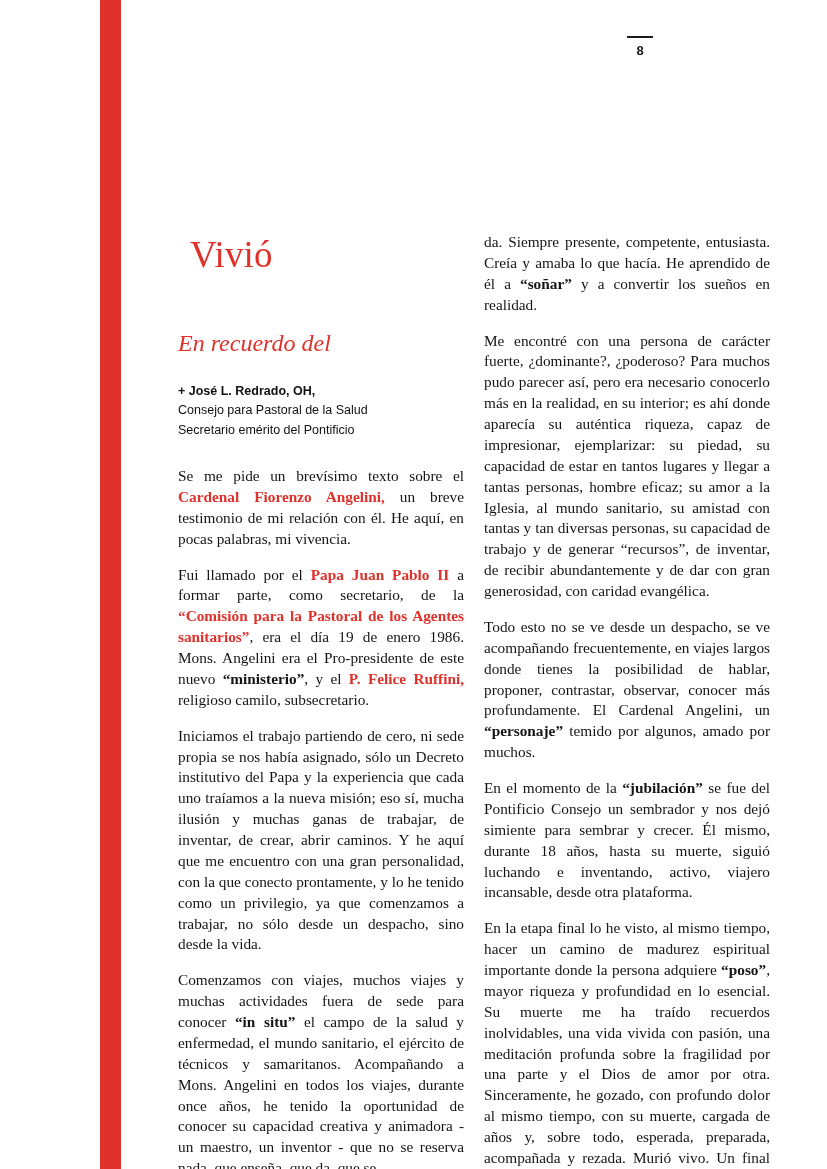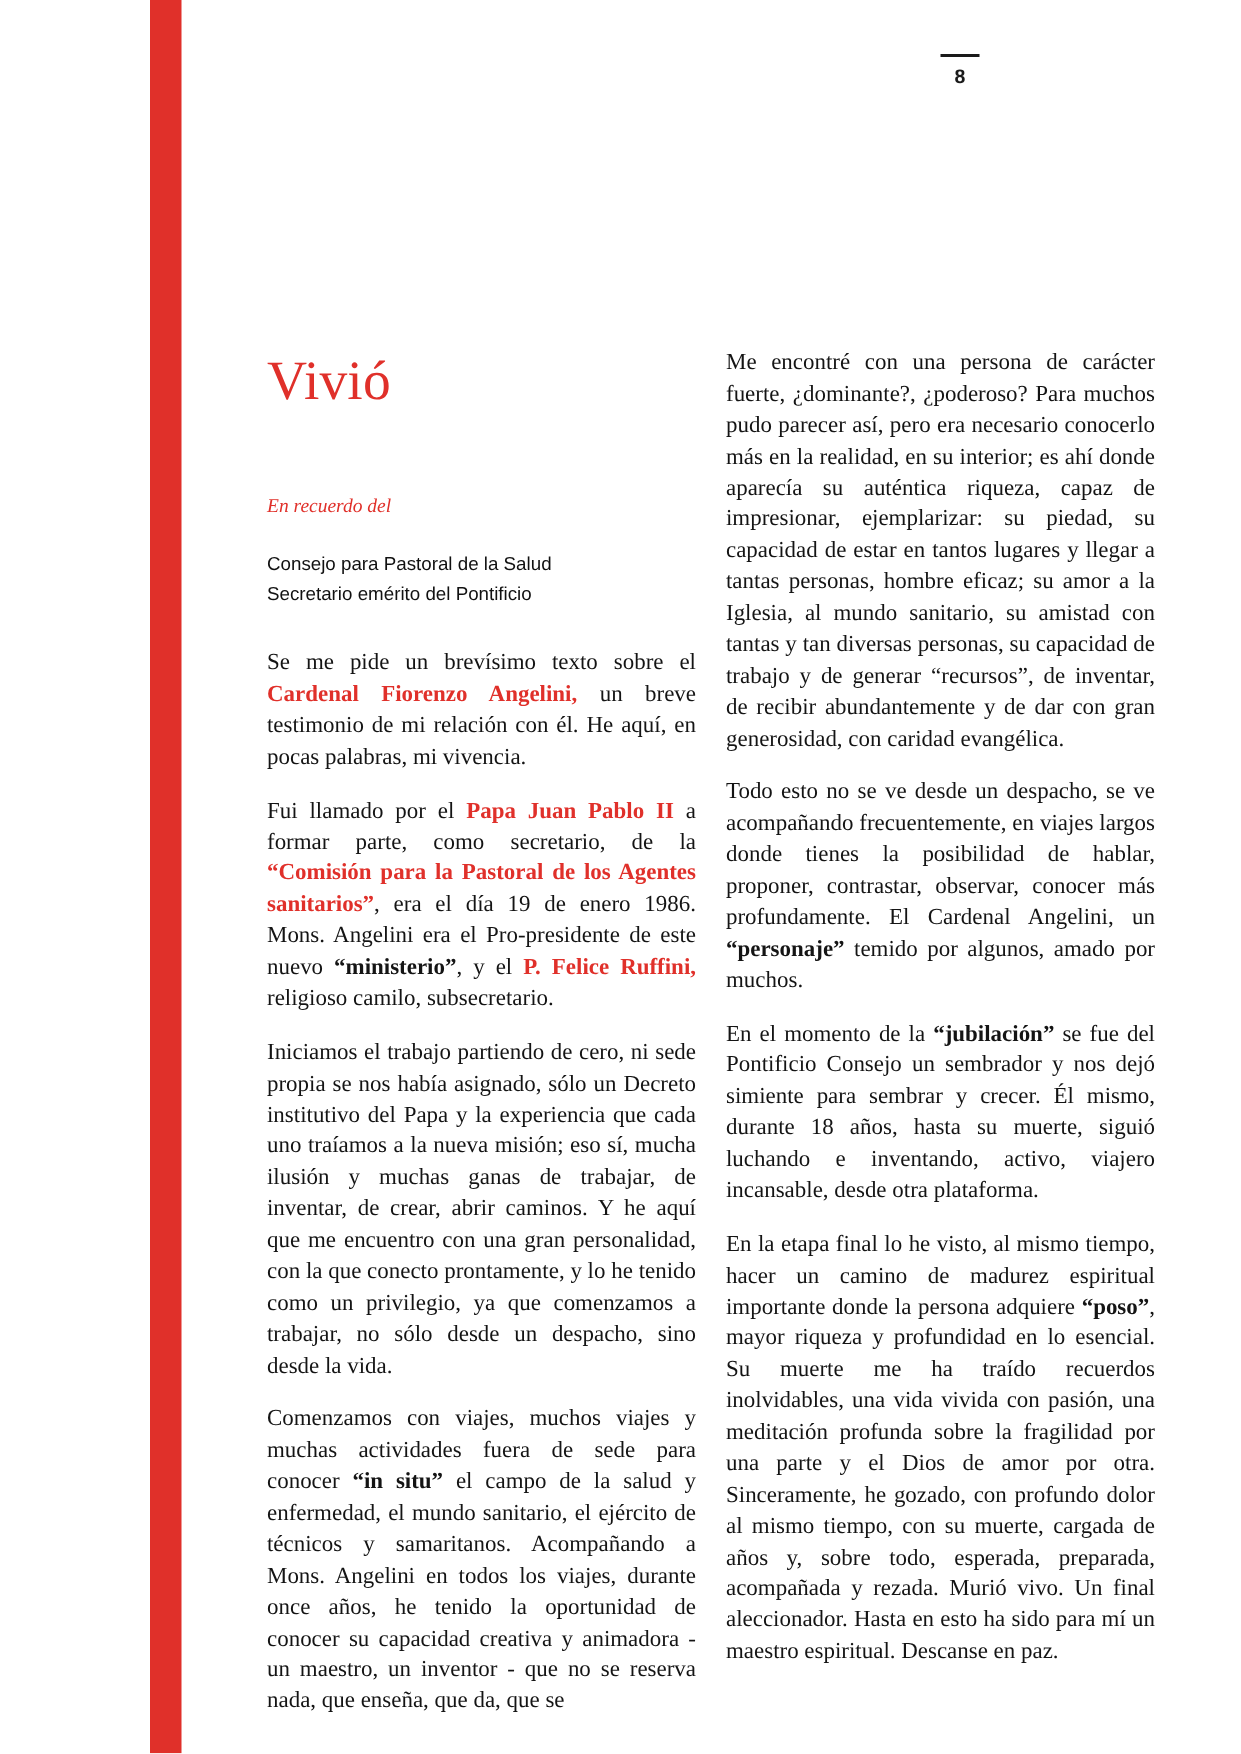--- a/index.html
+++ b/index.html
@@ -56,27 +56,27 @@
   }
   .col-left  { left: 178px; }
   .col-right { left: 484px; }
 
   
   .headline {
     color: #e0302a;
     font-size: 37px;
     line-height: 1.22;
     font-weight: normal;
-    margin: 0 0 2px 0;
+    margin: 0 0 2px 12px;
     letter-spacing: 0.1px;
   }
   .subhead {
     color: #e0302a;
     font-style: italic;
-    font-size: 13px;
+    font-size: 24px;
     line-height: 1.32;
     margin: 6px 0 0 0;
   }
 
   
   .byline {
     font-family: "Liberation Sans", "DejaVu Sans", sans-serif;
     color: #111111;
     font-size: 12.5px;
     line-height: 1.55;
@@ -125,37 +125,39 @@
     <h1 class="headline">
       <span>Vivió</span><br>
       <br>
     </h1>
 
     <div class="subhead">
       <span>En recuerdo del</span><br>
     </div>
 
     <div class="byline">
+      <div class="b-name">+ José L. Redrado, OH,</div>
       <div>Consejo para Pastoral de la Salud</div>
       <div>Secretario emérito del Pontificio</div>
     </div>
 
     <div class="body-col">
       <p><span>Se me pide un brevísimo texto sobre el </span><em class="red">Cardenal Fiorenzo Angelini,</em><span> un breve testimonio de mi relación con él. He aquí, en pocas palabras, mi vivencia.</span></p>
 
       <p><span>Fui llamado por el </span><em class="red">Papa Juan Pablo II</em><span> a formar parte, como secretario, de la </span><em class="red">“Comisión para la Pastoral de los Agentes sanitarios”</em><span>, era el día 19 de enero 1986. Mons. Angelini era el Pro-presidente de este nuevo </span><strong class="bk">“ministerio”</strong><span>, y el </span><em class="red">P. Felice Ruffini,</em><span> religioso camilo, subsecretario.</span></p>
 
       <p>Iniciamos el trabajo partiendo de cero, ni sede propia se nos había asignado, sólo un Decreto institutivo del Papa y la experiencia que cada uno traíamos a la nueva misión; eso sí, mucha ilusión y muchas ganas de trabajar, de inventar, de crear, abrir caminos. Y he aquí que me encuentro con una gran personalidad, con la que conecto prontamente, y lo he tenido como un privilegio, ya que comenzamos a trabajar, no sólo desde un despacho, sino desde la vida.</p>
 
       <p><span>Comenzamos con viajes, muchos viajes y muchas actividades fuera de sede para conocer </span><strong class="bk">“in situ”</strong><span> el campo de la salud y enfermedad, el mundo sanitario, el ejército de técnicos y samaritanos. Acompañando a Mons. Angelini en todos los viajes, durante once años, he tenido la oportunidad de conocer su capacidad creativa y animadora - un maestro, un inventor - que no se reserva nada, que enseña, que da, que se</span></p>
     </div>
   </div>
 
   <div class="col col-right">
     <div class="body-col">
+      <p><span>da. Siempre presente, competente, entusiasta. Creía y amaba lo que hacía. He aprendido de él a </span><strong class="bk">“soñar”</strong><span> y a convertir los sueños en realidad.</span></p>
 
       <p>Me encontré con una persona de carácter fuerte, ¿dominante?, ¿poderoso? Para muchos pudo parecer así, pero era necesario conocerlo más en la realidad, en su interior; es ahí donde aparecía su auténtica riqueza, capaz de impresionar, ejemplarizar: su piedad, su capacidad de estar en tantos lugares y llegar a tantas personas, hombre eficaz; su amor a la Iglesia, al mundo sanitario, su amistad con tantas y tan diversas personas, su capacidad de trabajo y de generar “recursos”, de inventar, de recibir abundantemente y de dar con gran generosidad, con caridad evangélica.</p>
 
       <p><span>Todo esto no se ve desde un despacho, se ve acompañando frecuentemente, en viajes largos donde tienes la posibilidad de hablar, proponer, contrastar, observar, conocer más profundamente. El Cardenal Angelini, un </span><strong class="bk">“personaje”</strong><span> temido por algunos, amado por muchos.</span></p>
 
       <p><span>En el momento de la </span><strong class="bk">“jubilación”</strong><span> se fue del Pontificio Consejo un sembrador y nos dejó simiente para sembrar y crecer. Él mismo, durante 18 años, hasta su muerte, siguió luchando e inventando, activo, viajero incansable, desde otra plataforma.</span></p>
 
       <p><span>En la etapa final lo he visto, al mismo tiempo, hacer un camino de madurez espiritual importante donde la persona adquiere </span><strong class="bk">“poso”</strong><span>, mayor riqueza y profundidad en lo esencial. Su muerte me ha traído recuerdos inolvidables, una vida vivida con pasión, una meditación profunda sobre la fragilidad por una parte y el Dios de amor por otra. Sinceramente, he gozado, con profundo dolor al mismo tiempo, con su muerte, cargada de años y, sobre todo, esperada, preparada, acompañada y rezada. Murió vivo. Un final aleccionador. Hasta en esto ha sido para mí un maestro espiritual. Descanse en paz.</span></p>
     </div>
 

